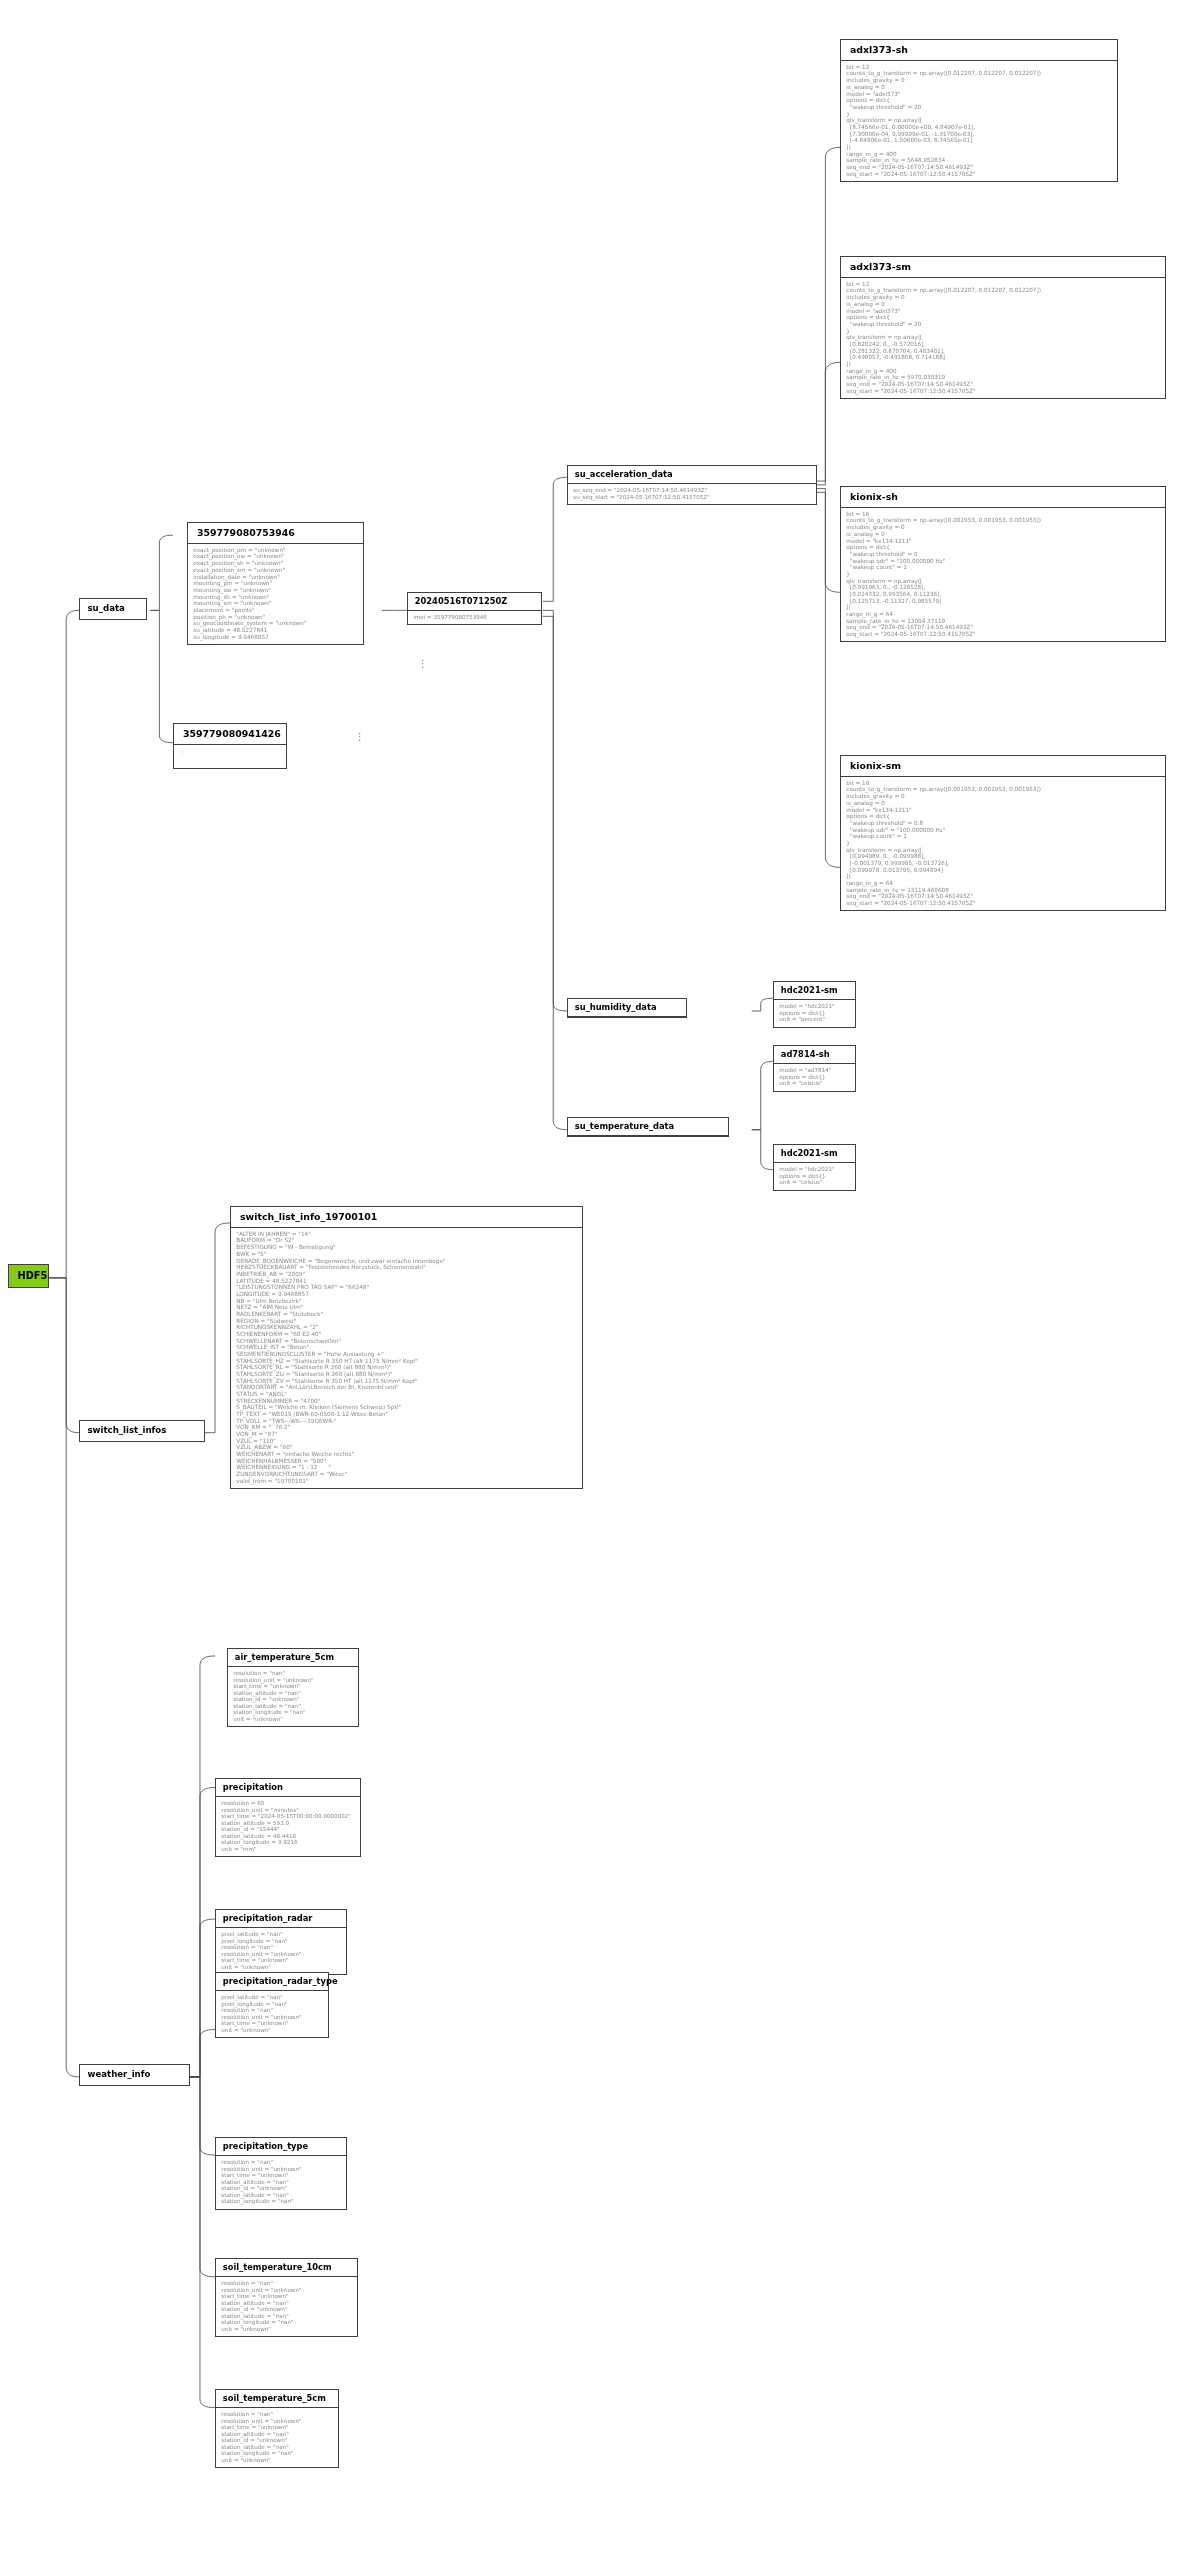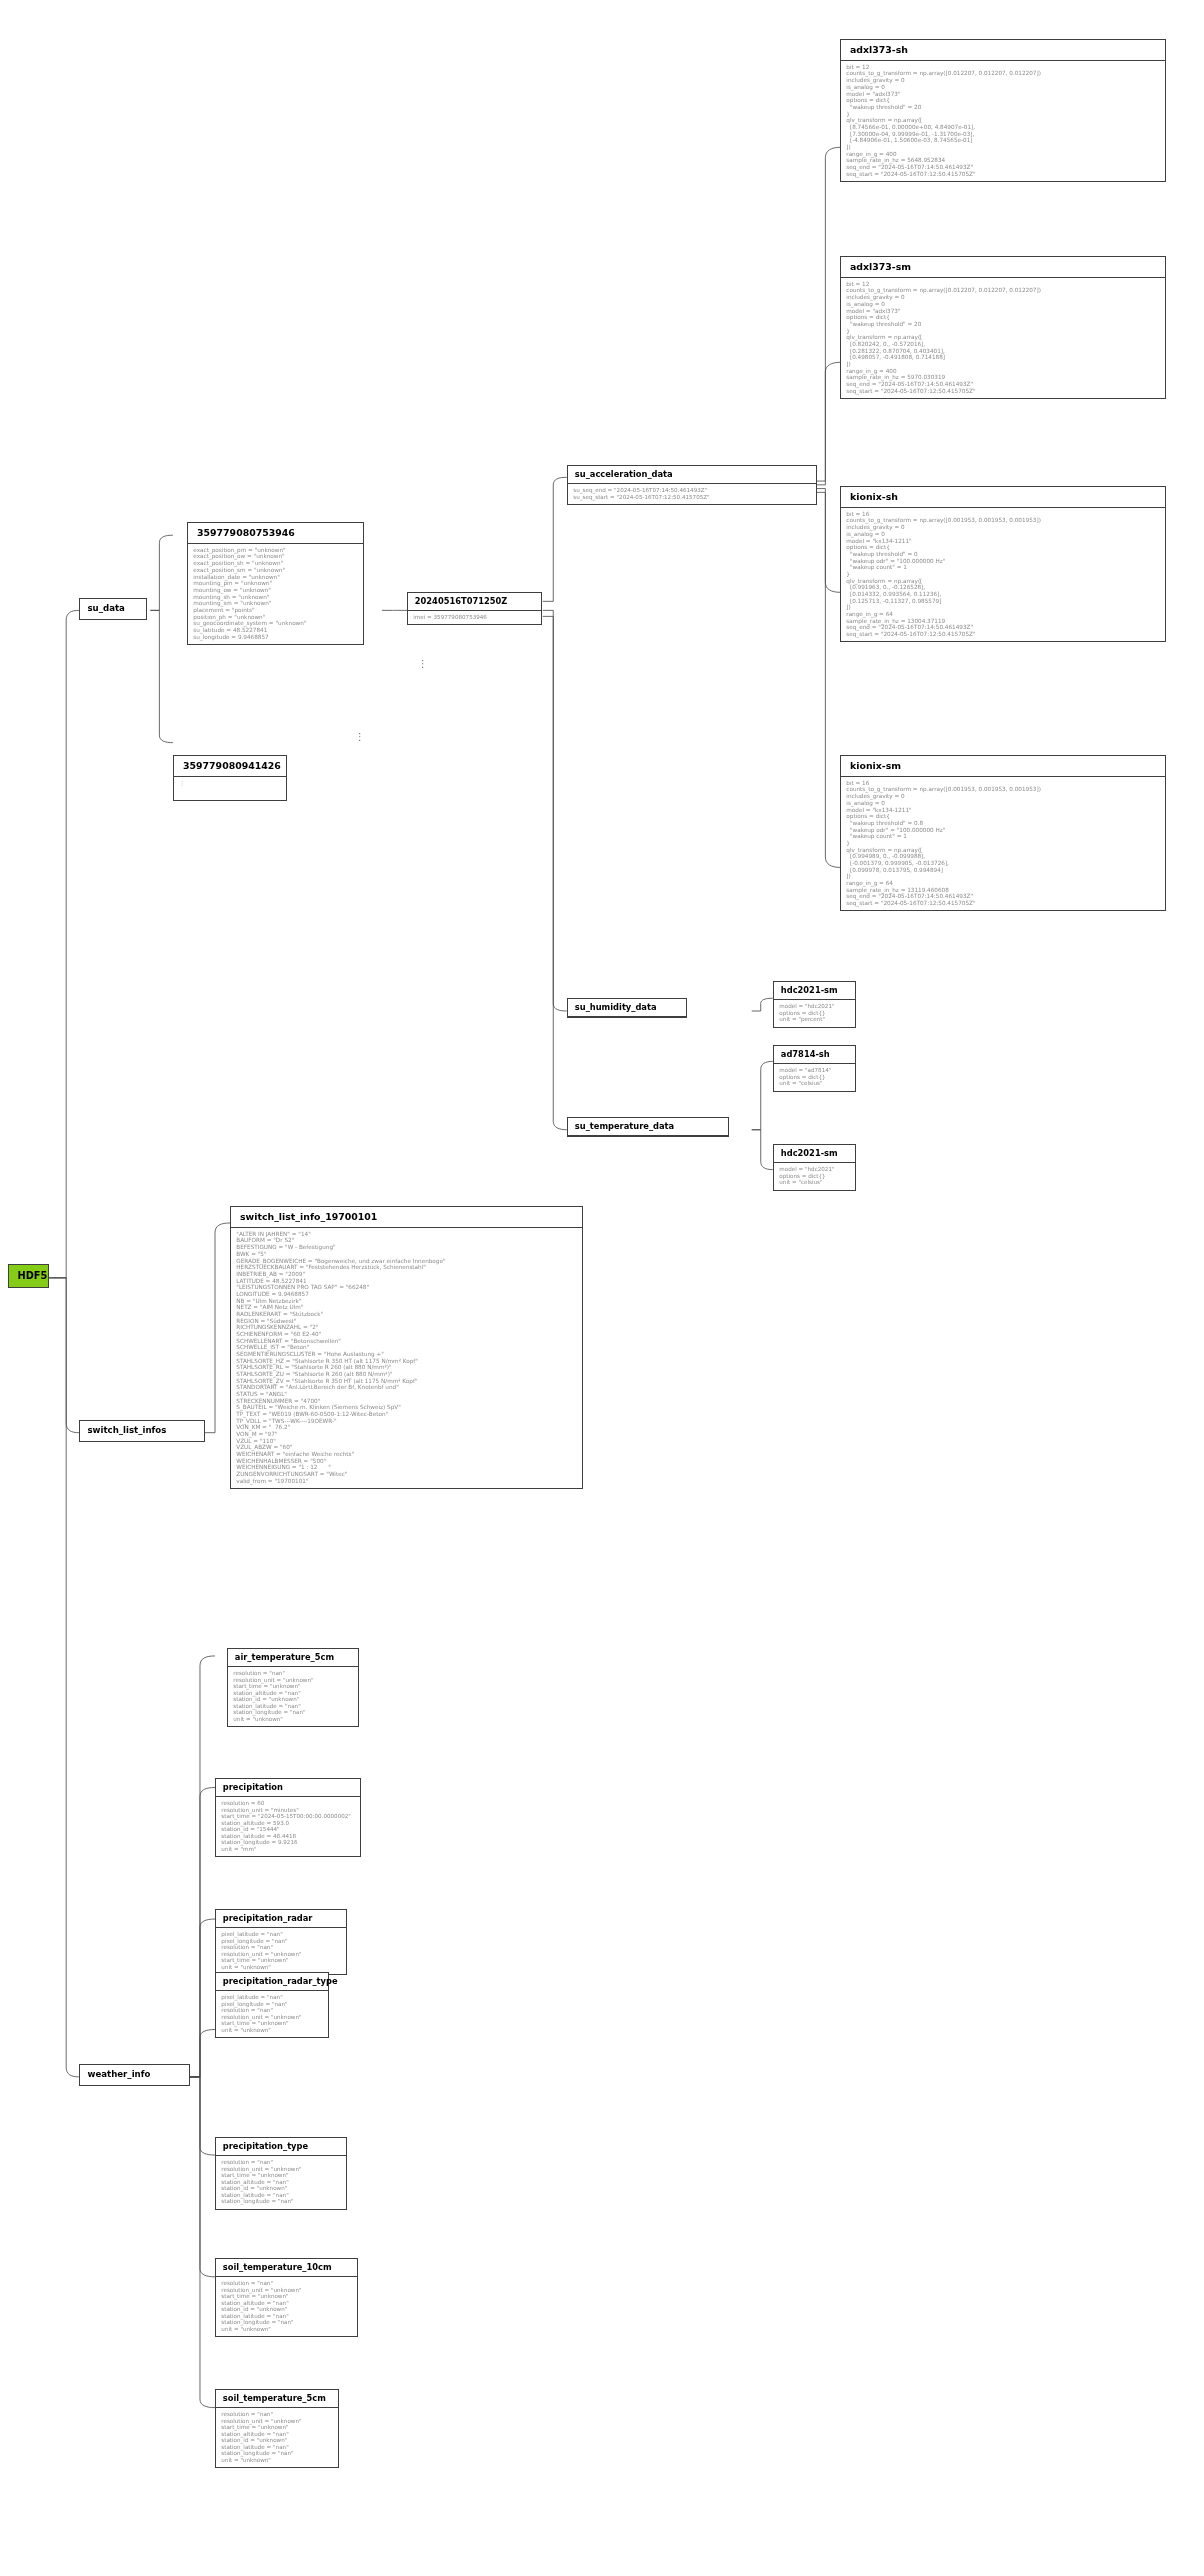--- a/index.html
+++ b/index.html
@@ -90,39 +90,39 @@
 mounting_ow = "unknown"
 mounting_sh = "unknown"
 mounting_sm = "unknown"
 placement = "points"
 position_ph = "unknown"
 su_geocoordinate_system = "unknown"
 su_latitude = 48.5227841
 su_longitude = 9.9468857</div>
   </div>
 
-  <div class="node" style="left:173px;top:723px;width:114px;margin-top:32px;">
+  <div class="node" style="left:173px;top:723px;width:114px;">
     <div class="hdr">359779080941426</div>
     <div class="body" style="height:16.5px;">⋮</div>
   </div>
   <div class="dots" style="left:355px;top:733px;">⋮</div>
 
   <div class="node small" style="left:407px;top:592px;width:135px;">
     <div class="hdr">20240516T071250Z</div>
     <div class="body">imei = 359779080753946</div>
   </div>
   <div class="dots" style="left:418px;top:660px;">⋮</div>
 
   <div class="node small" style="left:567px;top:465px;width:250px;">
     <div class="hdr">su_acceleration_data</div>
     <div class="body">su_seq_end = "2024-05-16T07:14:50.461493Z"
 su_seq_start = "2024-05-16T07:12:50.415705Z"</div>
   </div>
 
-  <div class="node" style="left:840px;top:39px;width:326px;">
+  <div class="node" style="left:840px;top:39px;width:278px;">
     <div class="hdr">adxl373-sh</div>
     <div class="body">bit = 12
 counts_to_g_transform = np.array([0.012207, 0.012207, 0.012207])
 includes_gravity = 0
 is_analog = 0
 model = "adxl373"
 options = dict{
   "wakeup threshold" = 20
 }
 qlv_transform = np.array([

